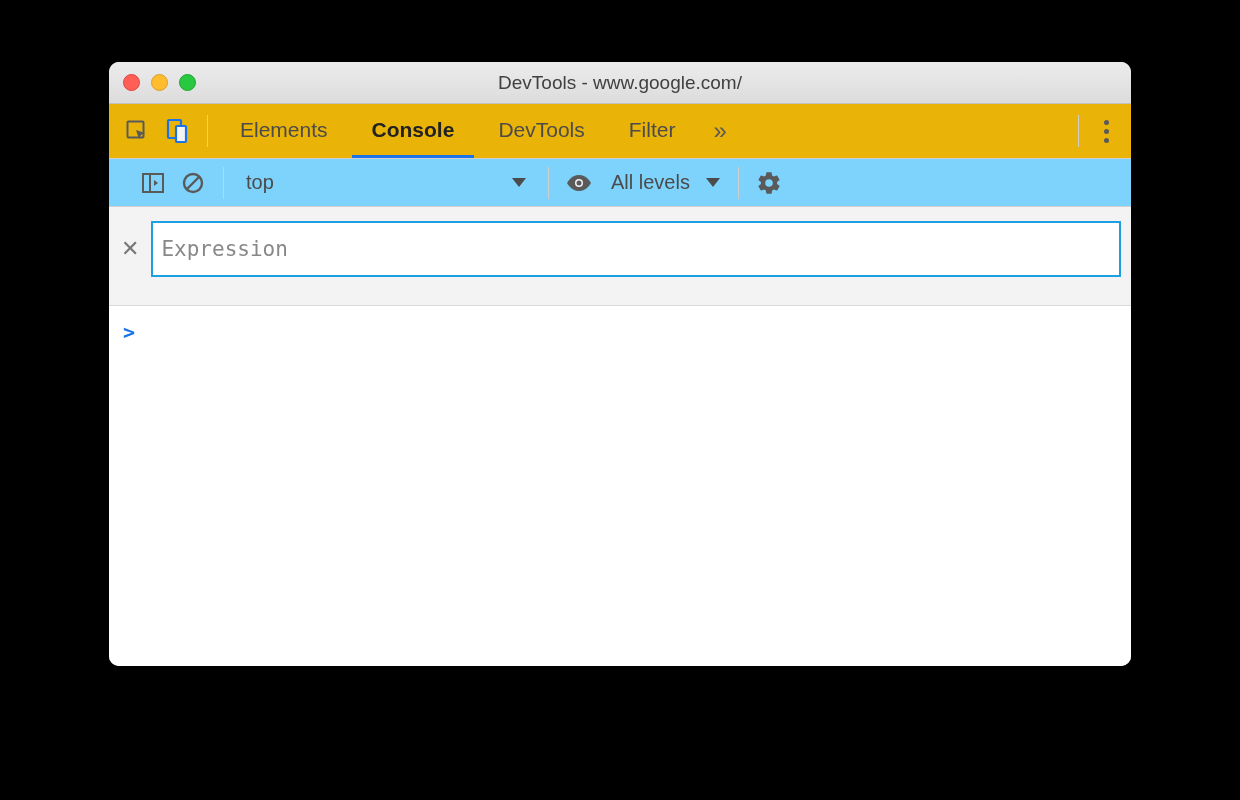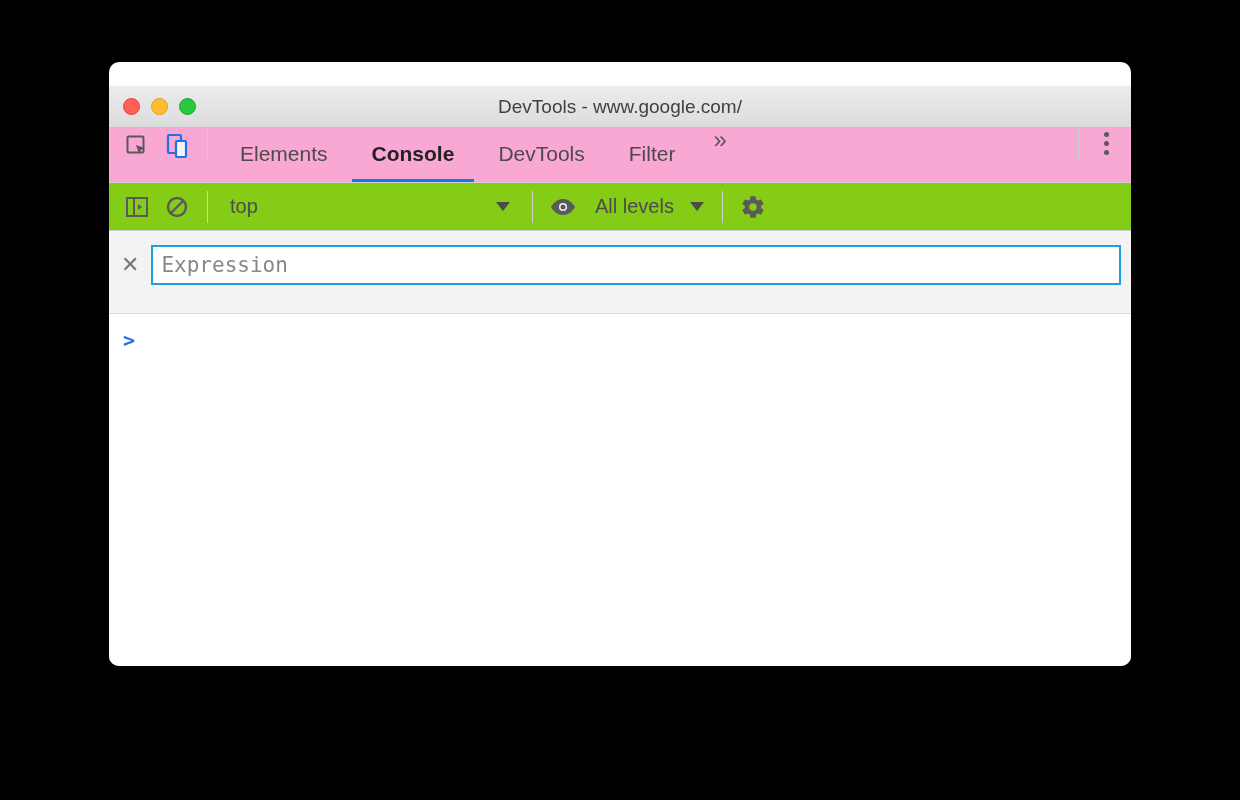--- a/index.html
+++ b/index.html
@@ -22,21 +22,20 @@
     flex-direction: column;
   }
   
   .titlebar {
     height: 42px;
     background: linear-gradient(#ececec, #dcdcdc);
     border-bottom: 1px solid #c2c2c2;
     display: flex;
     align-items: center;
     position: relative;
-    margin-top: 24px;
   }
   .traffic {
     display: flex;
     gap: 11px;
     margin-left: 14px;
   }
   .tl { width: 17px; height: 17px; border-radius: 50%; }
   .tl.red    { background: #ff5f57; border: 1px solid #e1443a; }
   .tl.yellow { background: #febc2e; border: 1px solid #d9a028; }
   .tl.green  { background: #28c840; border: 1px solid #1fa62f; }
@@ -44,24 +43,24 @@
     position: absolute;
     left: 0; right: 0;
     text-align: center;
     font-size: 19px;
     color: #414141;
     pointer-events: none;
   }
   
   .tabstrip {
     height: 55px;
-    background: #f9a8d4;
+    background: #eab308;
     border-bottom: 1px solid #cfcfcf;
     display: flex;
-    align-items: flex-start;
+    align-items: center;
     padding: 0 10px;
     gap: 4px;
   }
   .iconbtn {
     width: 36px; height: 36px;
     display: flex;
     align-items: center;
     justify-content: center;
     color: #5a5a5a;
     border-radius: 3px;
@@ -102,25 +101,25 @@
     width: 30px; height: 30px;
     cursor: pointer;
   }
   .kebab span {
     width: 5px; height: 5px; border-radius: 50%;
     background: #5a5a5a;
   }
   
   .consolebar {
     height: 48px;
-    background: #84cc16;
+    background: #7dd3fc;
     border-bottom: 1px solid #cfcfcf;
     display: flex;
     align-items: center;
-    padding: 0 10px;
+    padding: 0 26px;
     gap: 4px;
   }
   .context-select {
     display: flex;
     align-items: center;
     justify-content: space-between;
     width: 300px;
     height: 34px;
     padding: 0 10px;
     color: #4b4b4b;
@@ -165,21 +164,21 @@
   }
   .close-x {
     color: #777;
     font-size: 22px;
     padding: 0 2px;
     cursor: pointer;
     line-height: 1;
   }
   .expr-input {
     flex: 1;
-    height: 40px;
+    height: 56px;
     border: 2px solid #1da0e2;
     background: #fff;
     font-family: Menlo, Consolas, monospace;
     font-size: 21px;
     color: #222;
     padding: 0 8px;
     outline: none;
   }
   .expr-input::placeholder { color: #888; }
   

